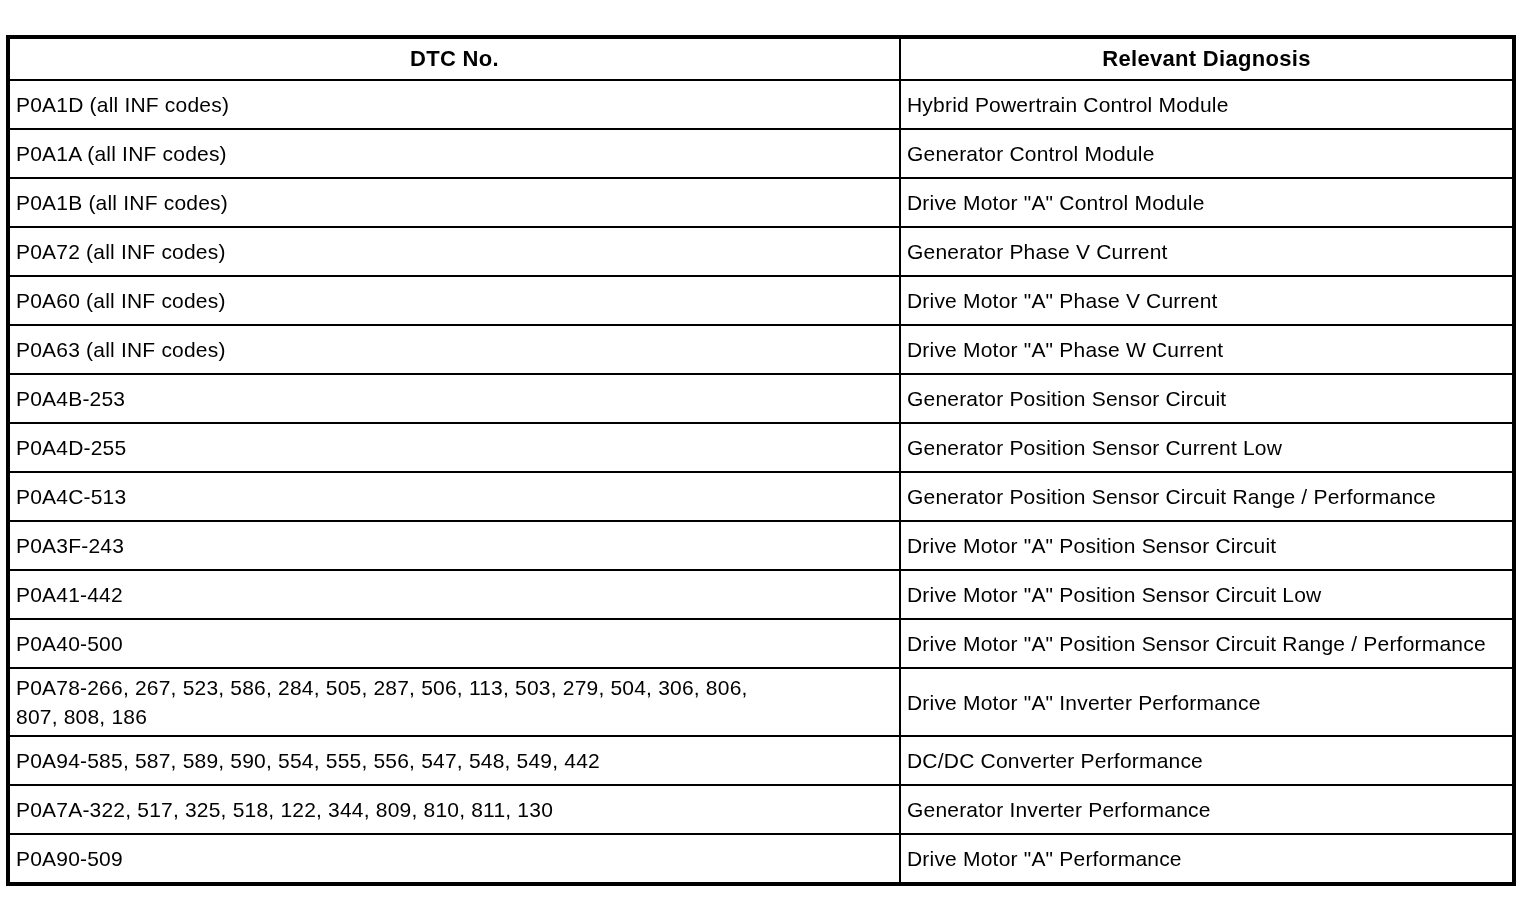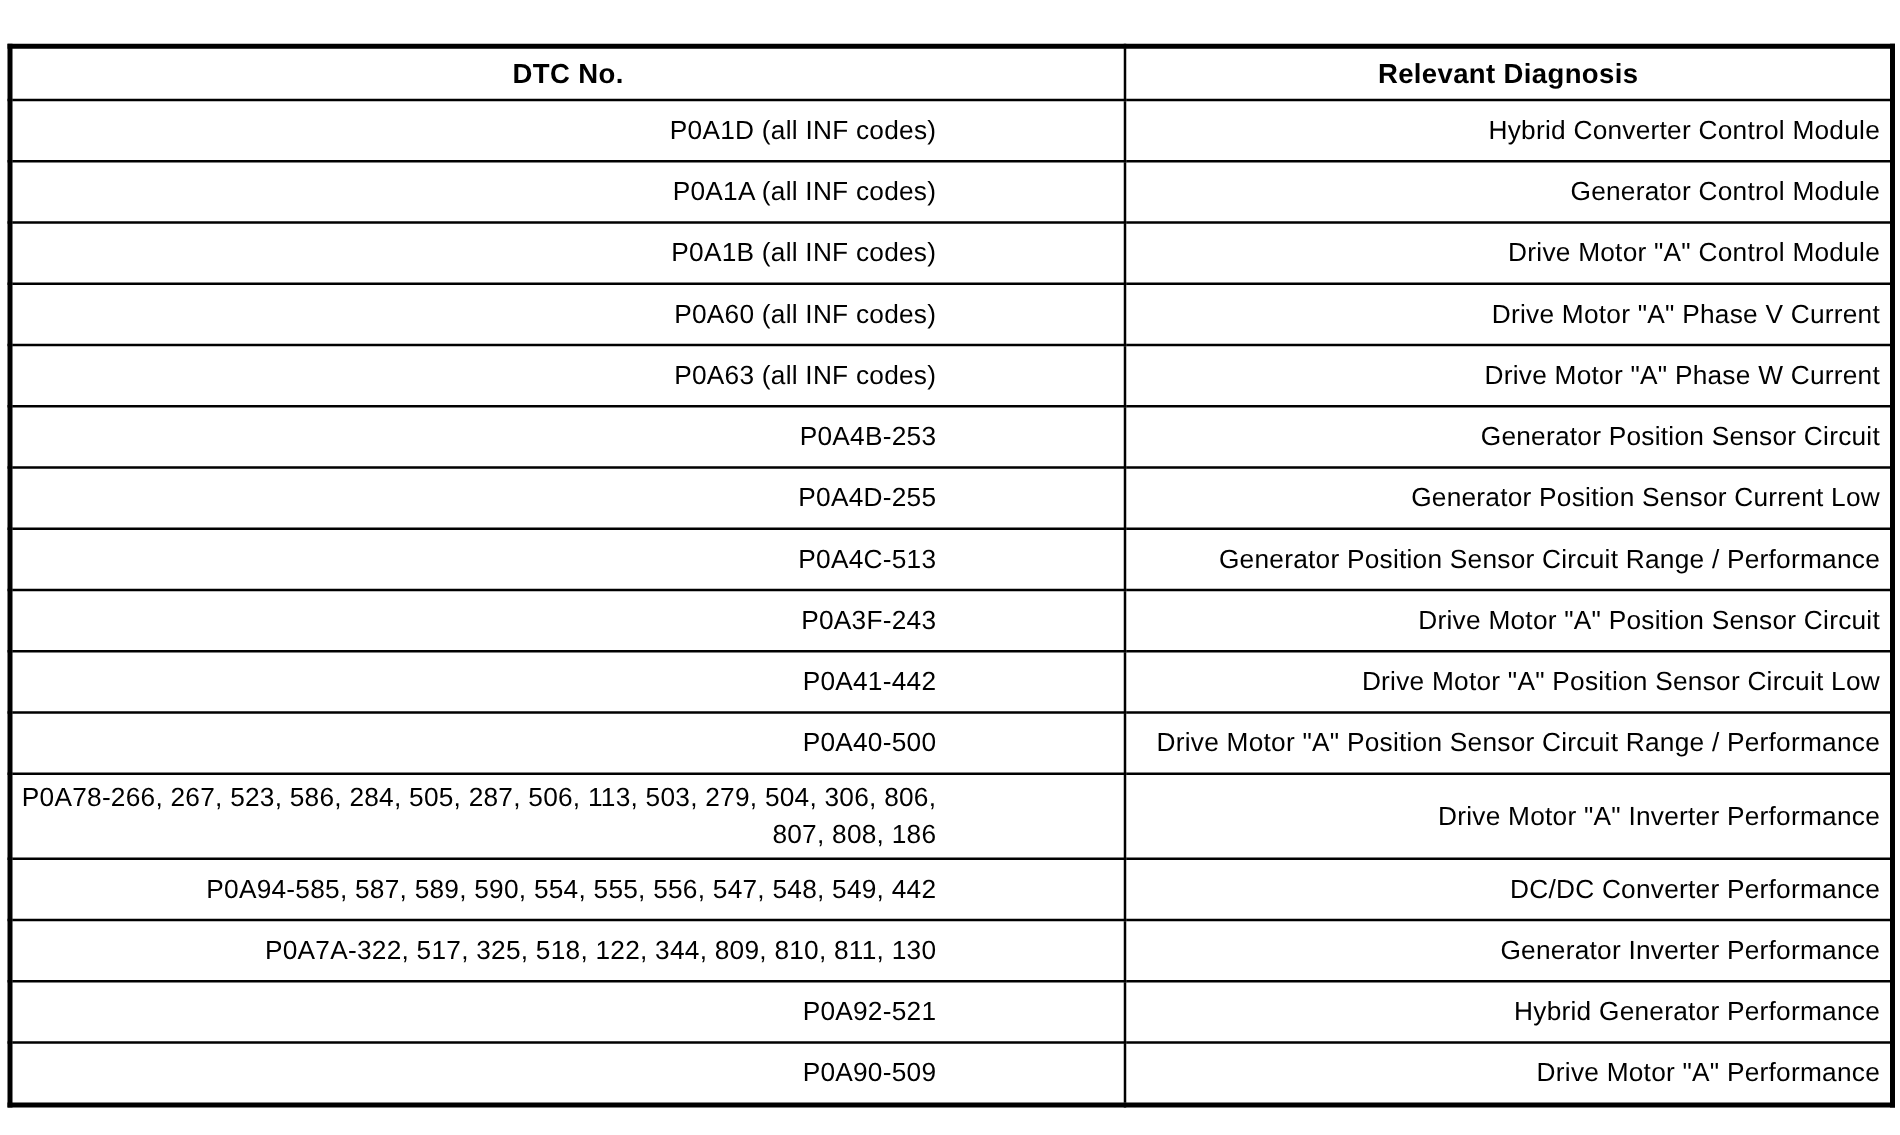--- a/index.html
+++ b/index.html
@@ -38,21 +38,21 @@
     text-align: center;
     vertical-align: middle;
     height: 36px;
     padding: 2px 6px;
     letter-spacing: 0.3px;
   }
   table.dtc-table td {
     border: 2px solid #000000;
     font-size: 21px;
     font-weight: 400;
-    text-align: right;
+    text-align: left;
     vertical-align: middle;
     height: 39px;            
     line-height: 29px;
     padding: 4px 8px 4px 6px;
     letter-spacing: 0.2px;
     box-sizing: content-box;
     overflow-wrap: break-word;
   }
   
   table.dtc-table td.dtc-cell { padding-right: 150px; }
@@ -68,29 +68,33 @@
     </colgroup>
     <thead>
       <tr>
         <th>DTC No.</th>
         <th>Relevant Diagnosis</th>
       </tr>
     </thead>
     <tbody>
         <tr>
           <td class="dtc-cell">P0A1D (all INF codes)</td>
-          <td class="diag-cell">Hybrid Converter Control Module</td>
+          <td class="diag-cell">Hybrid Powertrain Control Module</td>
         </tr>
         <tr>
           <td class="dtc-cell">P0A1A (all INF codes)</td>
           <td class="diag-cell">Generator Control Module</td>
         </tr>
         <tr>
           <td class="dtc-cell">P0A1B (all INF codes)</td>
           <td class="diag-cell">Drive Motor "A" Control Module</td>
+        </tr>
+        <tr>
+          <td class="dtc-cell">P0A72 (all INF codes)</td>
+          <td class="diag-cell">Generator Phase V Current</td>
         </tr>
         <tr>
           <td class="dtc-cell">P0A60 (all INF codes)</td>
           <td class="diag-cell">Drive Motor "A" Phase V Current</td>
         </tr>
         <tr>
           <td class="dtc-cell">P0A63 (all INF codes)</td>
           <td class="diag-cell">Drive Motor "A" Phase W Current</td>
         </tr>
         <tr>
@@ -123,22 +127,18 @@
         </tr>
         <tr>
           <td class="dtc-cell">P0A94-585, 587, 589, 590, 554, 555, 556, 547, 548, 549, 442</td>
           <td class="diag-cell">DC/DC Converter Performance</td>
         </tr>
         <tr>
           <td class="dtc-cell">P0A7A-322, 517, 325, 518, 122, 344, 809, 810, 811, 130</td>
           <td class="diag-cell">Generator Inverter Performance</td>
         </tr>
         <tr>
-          <td class="dtc-cell">P0A92-521</td>
-          <td class="diag-cell">Hybrid Generator Performance</td>
-        </tr>
-        <tr>
           <td class="dtc-cell">P0A90-509</td>
           <td class="diag-cell">Drive Motor "A" Performance</td>
         </tr>
       </tbody>
   </table>
 </div>
 
 </body></html>

